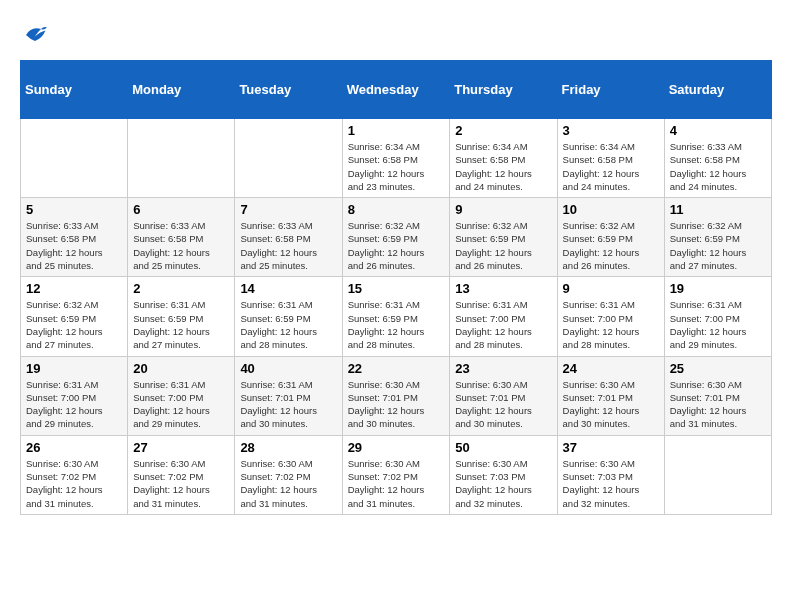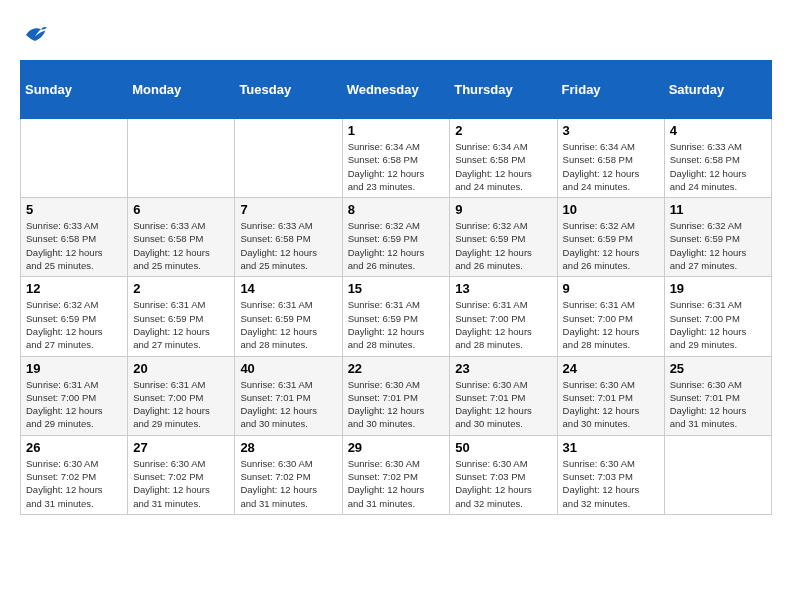--- a/index.html
+++ b/index.html
@@ -337,21 +337,21 @@
 and 31 minutes.</div>
         </td>
         <td>
           <span class="day-number">50</span>
           <div class="day-info" style="white-space: pre-line;">Sunrise: 6:30 AM
 Sunset: 7:03 PM
 Daylight: 12 hours
 and 32 minutes.</div>
         </td>
         <td>
-          <span class="day-number">31</span>
+          <span class="day-number">37</span>
           <div class="day-info" style="white-space: pre-line;">Sunrise: 6:30 AM
 Sunset: 7:03 PM
 Daylight: 12 hours
 and 32 minutes.</div>
         </td>
         <td class="empty"></td>
       </tr>
     </tbody>
 </table>
 

